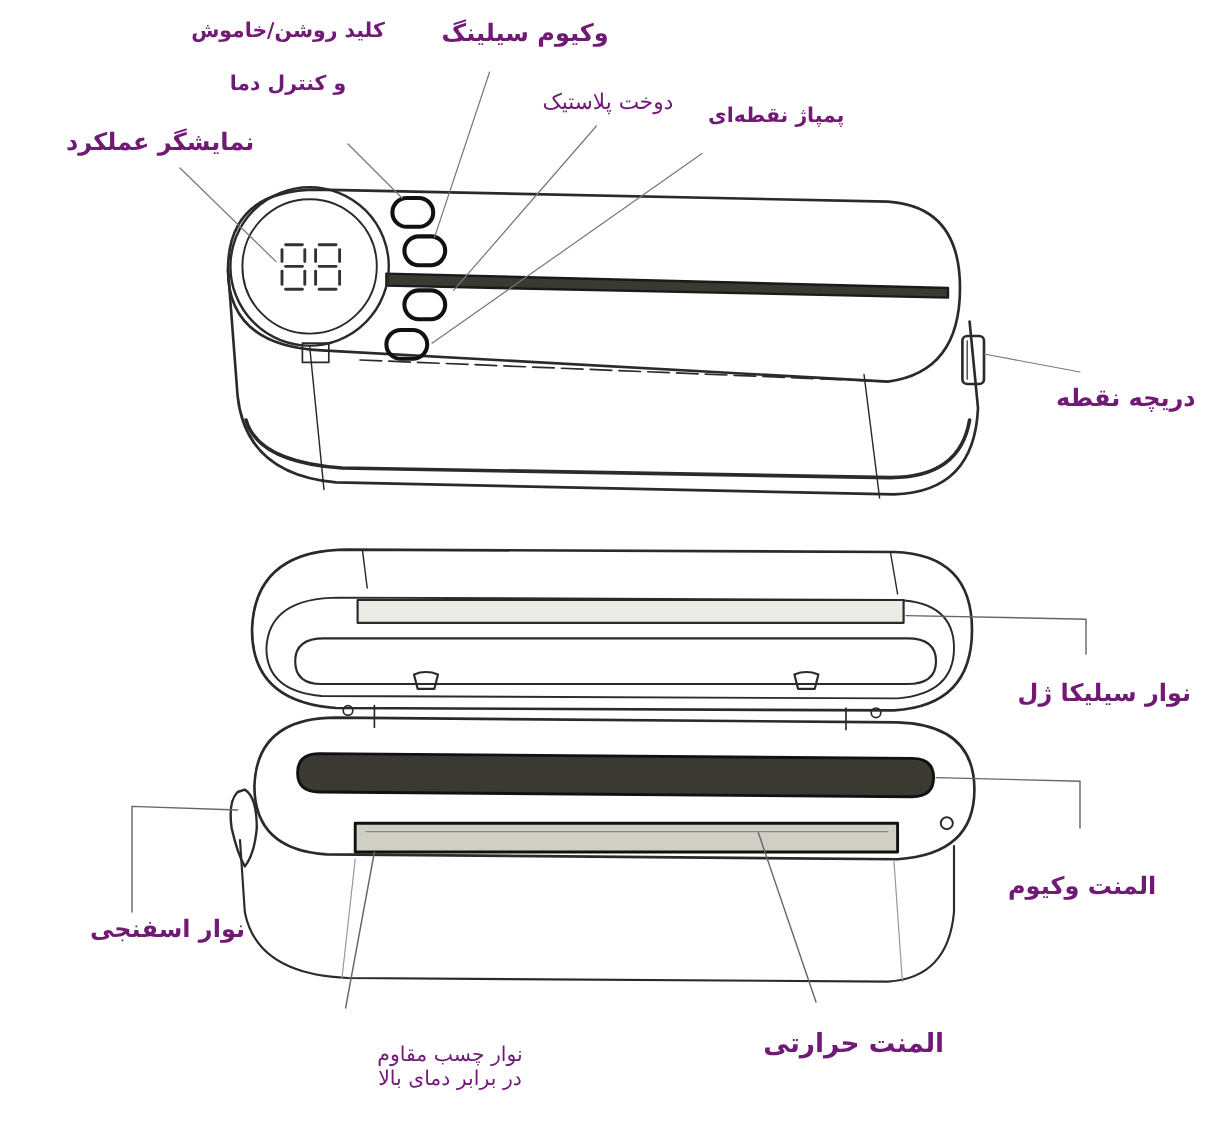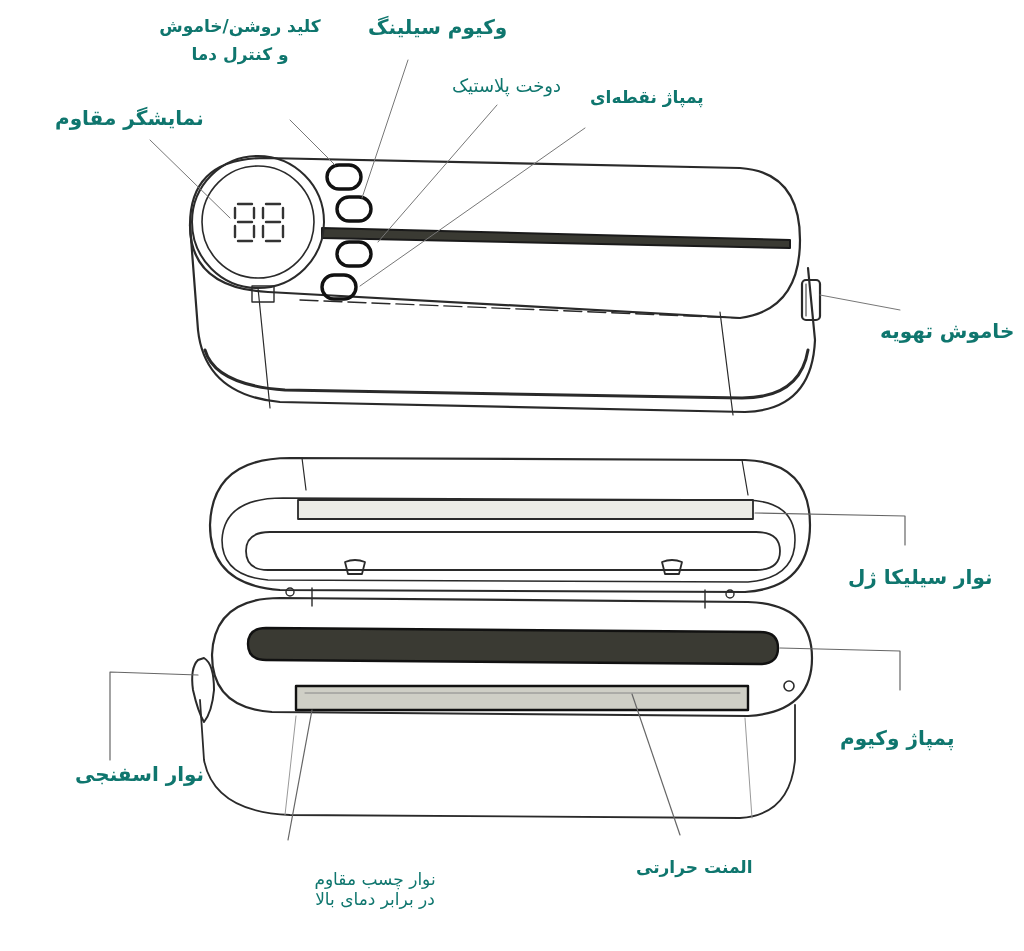--- a/index.html
+++ b/index.html
@@ -19,21 +19,21 @@
       position: absolute;
       left: 0;
       top: 0;
       width: 1024px;
       height: 951px;
     }
     .label {
       position: absolute;
       direction: rtl;
       white-space: nowrap;
-      color: #0f766e;
+      color: #701a75;
       line-height: 1.15;
     }
     .label.bold { font-weight: bold; }
     .label.lg { font-size: 20px; }
     .label.md { font-size: 17px; }
     .label.sm { font-size: 18px; }
     .label.center { text-align: center; }
     .label .line { display: block; }
   </style>
 </head>
@@ -139,37 +139,37 @@
       <polyline points="780,648 900,651 900,690"></polyline>
       <polyline points="198,675 110,672 110,760"></polyline>
       <line x1="312" y1="710" x2="288" y2="840"></line>
       <line x1="632" y1="694" x2="680" y2="835"></line>
     </g>
   </g>
 </svg>
 
 <div class="label bold md center" style="left:150px; top:17px; width:180px;">
   <span class="line">کلید روشن/خاموش</span>
-  <span class="line" style="margin-top:8px;">و کنترل دما</span>
+  <span class="line" style="margin-top:24px;">و کنترل دما</span>
 </div>
 
 <div class="label bold lg" style="left:368px; top:16px;text-align:center;">وکیوم سیلینگ</div>
 
 <div class="label sm" style="left:452px; top:76px;">دوخت پلاستیک</div>
 
 <div class="label bold md" style="left:590px; top:88px;text-align:right;">پمپاژ نقطه‌ای</div>
 
-<div class="label bold lg" style="left:55px; top:107px;">نمایشگر مقاوم</div>
+<div class="label bold lg" style="left:55px; top:107px;">نمایشگر عملکرد</div>
 
-<div class="label bold lg" style="left:880px; top:320px;">خاموش تهویه</div>
+<div class="label bold lg" style="left:880px; top:320px;">دریچه نقطه</div>
 
 <div class="label bold lg" style="left:848px; top:556px;margin-top:10px;">نوار سیلیکا ژل</div>
 
-<div class="label bold lg" style="left:840px; top:727px;">پمپاژ وکیوم</div>
+<div class="label bold lg" style="left:840px; top:727px;">المنت وکیوم</div>
 
 <div class="label bold lg" style="left:75px; top:763px;">نوار اسفنجی</div>
 
-<div class="label bold lg" style="left:636px; top:858px; font-size:17px;">المنت حرارتی</div>
+<div class="label bold lg" style="left:636px; top:858px; font-size:22px;">المنت حرارتی</div>
 
 <div class="label md center" style="left:300px; top:870px; width:150px;">
   <span class="line">نوار چسب مقاوم</span>
   <span class="line" style="">در برابر دمای بالا</span>
 </div>
 
 </body></html>

